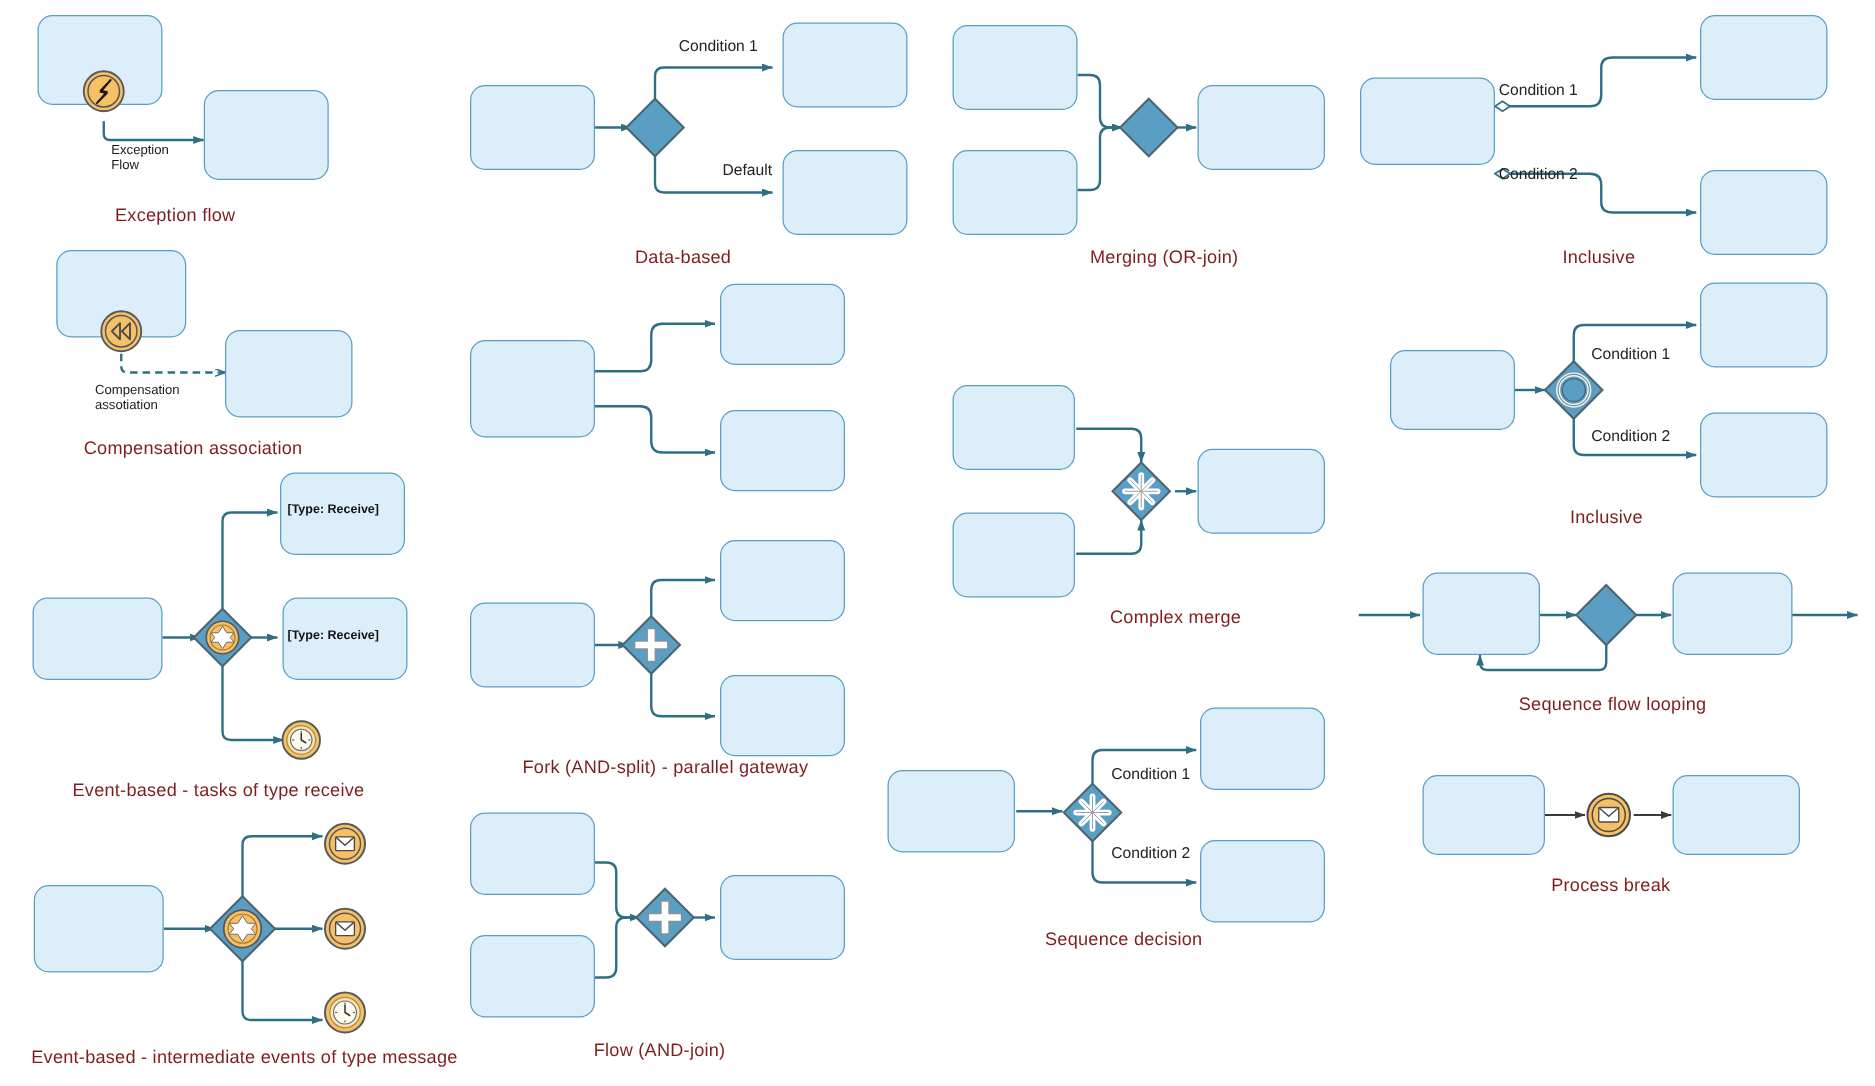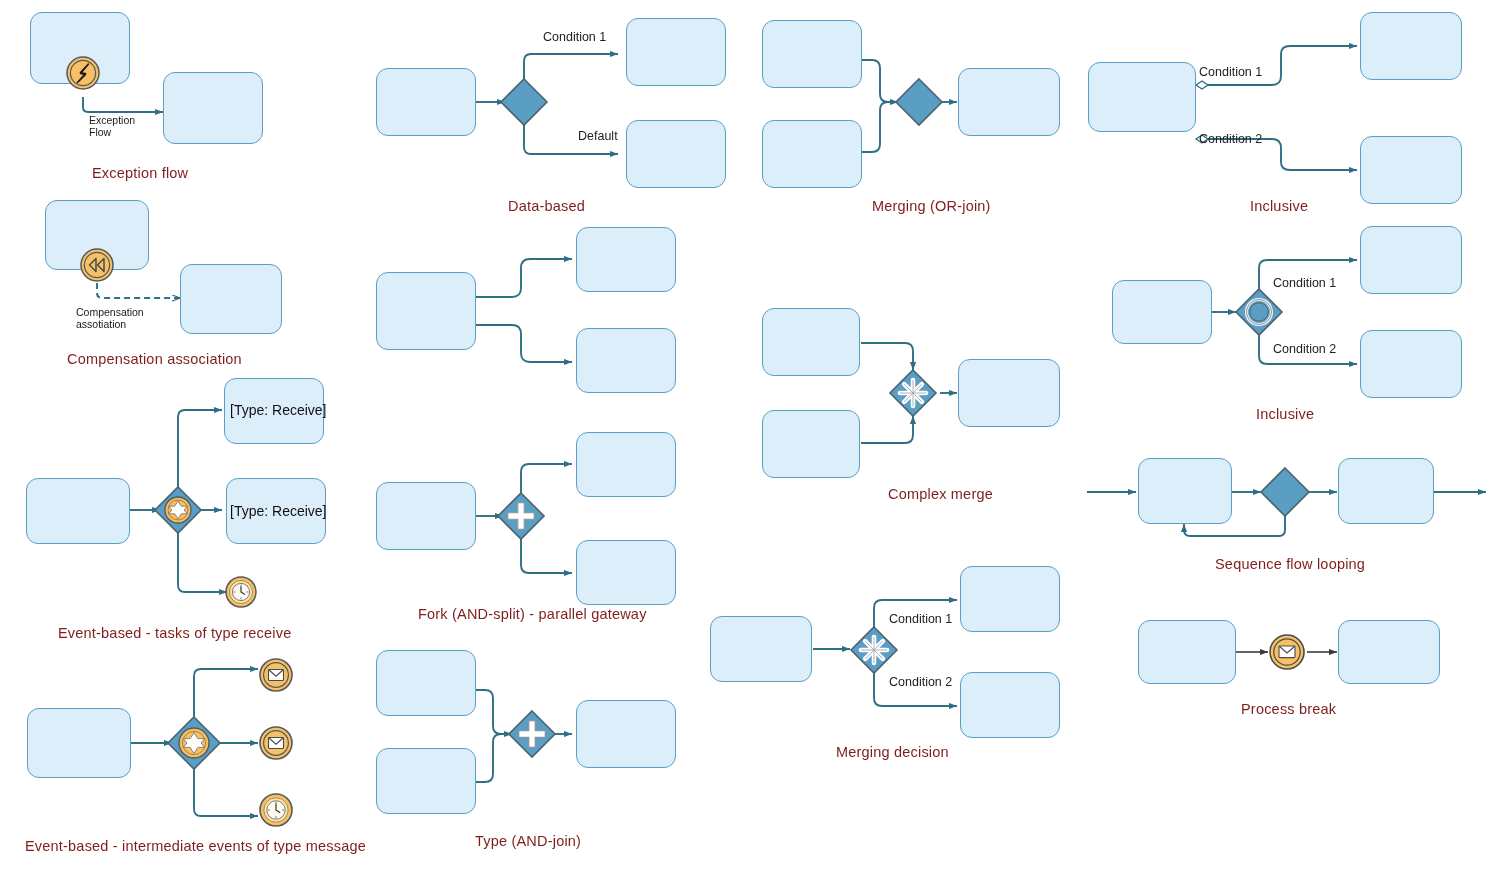--- a/index.html
+++ b/index.html
@@ -43,23 +43,24 @@
   .task {
     position: absolute;
     background: #ddeefb;
     border: 1.6px solid #5b9ec4;
     border-radius: 12px;
     box-sizing: border-box;
   }
   .task-text {
     position: absolute;
     font-family: "Liberation Sans", sans-serif;
-    font-size: 14px;
+    font-size: 10px;
     color: #111111;
     white-space: nowrap;
+    font-weight: bold;
   }
   svg.layer {
     position: absolute;
     left: 0;
     top: 0;
     width: 1500px;
     height: 869px;
     pointer-events: none;
     overflow: visible;
   }
@@ -369,24 +370,24 @@
   <div class="edge-label" style="left:1273px; top:276px;">Condition 1</div>
   <div class="edge-label" style="left:1273px; top:342px;">Condition 2</div>
 
   <div class="caption" style="left:92px;  top:165px;">Exception flow</div>
   <div class="caption" style="left:67px;  top:351px;">Compensation association</div>
   <div class="caption" style="left:58px;  top:625px;">Event-based - tasks of type receive</div>
   <div class="caption" style="left:25px;  top:838px;">Event-based - intermediate events of type message</div>
 
   <div class="caption" style="left:508px; top:198px;">Data-based</div>
   <div class="caption" style="left:418px; top:606px;">Fork (AND-split) - parallel gateway</div>
-  <div class="caption" style="left:475px; top:833px;">Type (AND-join)</div>
+  <div class="caption" style="left:475px; top:833px;">Flow (AND-join)</div>
 
   <div class="caption" style="left:872px; top:198px;">Merging (OR-join)</div>
   <div class="caption" style="left:888px; top:486px;">Complex merge</div>
-  <div class="caption" style="left:836px; top:744px;">Merging decision</div>
+  <div class="caption" style="left:836px; top:744px;">Sequence decision</div>
 
   <div class="caption" style="left:1250px; top:198px;">Inclusive</div>
   <div class="caption" style="left:1256px; top:406px;">Inclusive</div>
   <div class="caption" style="left:1215px; top:556px;">Sequence flow looping</div>
   <div class="caption" style="left:1241px; top:701px;">Process break</div>
 
 </div>
 
 </body></html>

